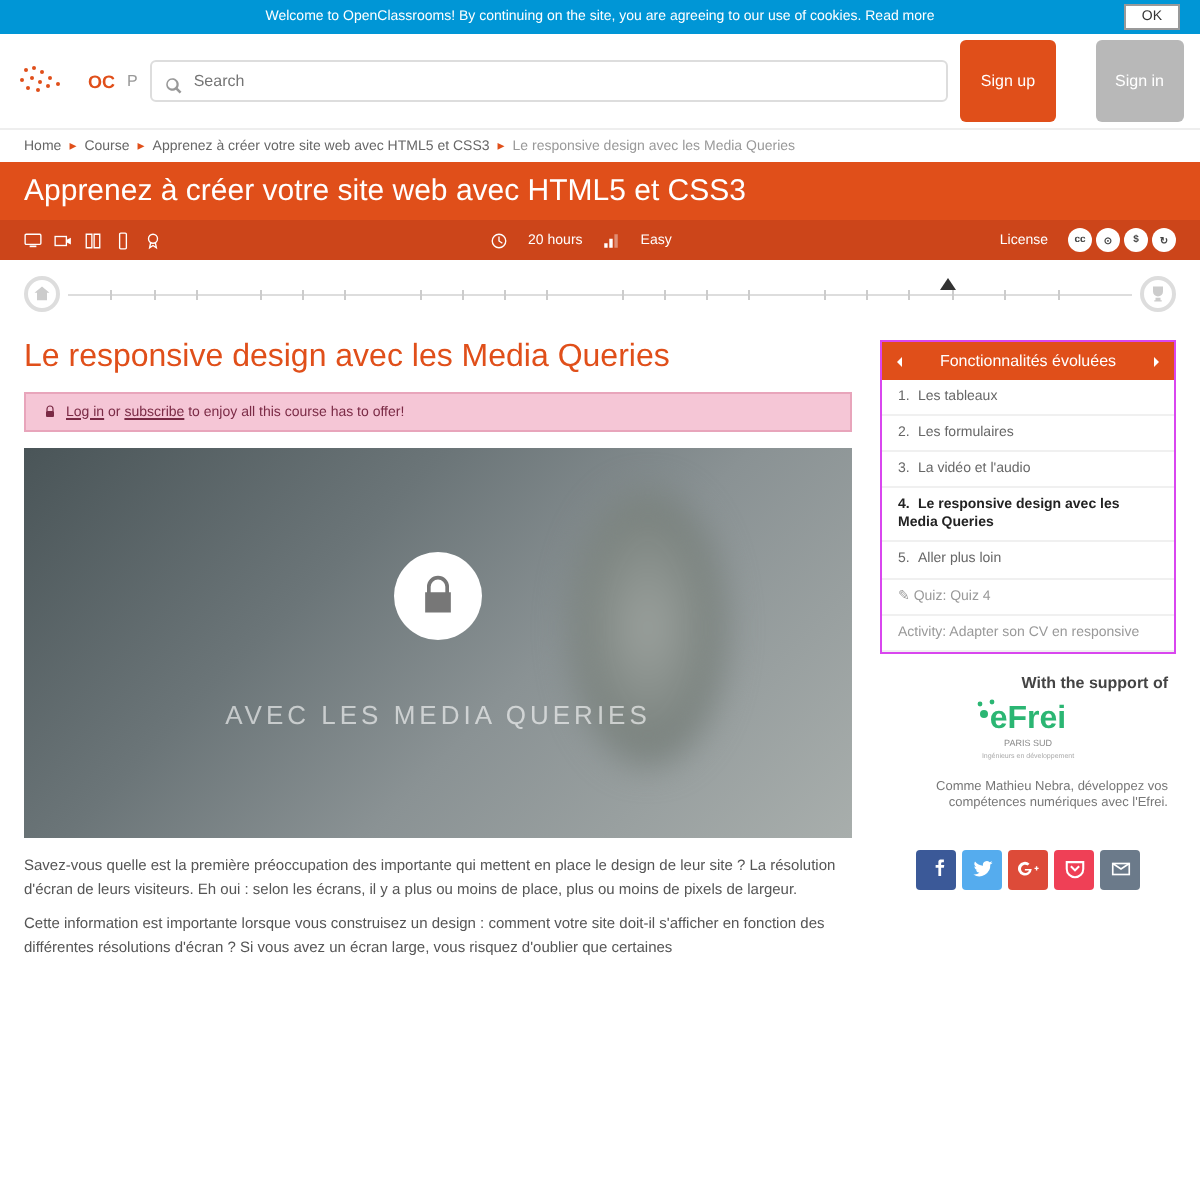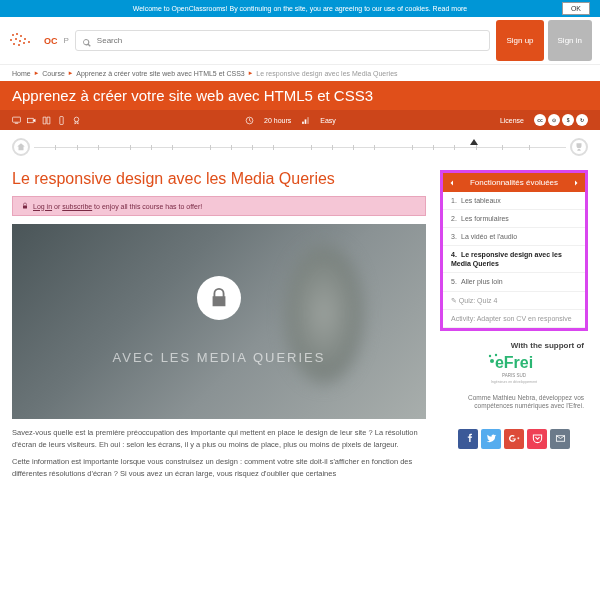--- a/index.html
+++ b/index.html
@@ -7,21 +7,21 @@
 .cookie-bar{background:#0096d6;color:#fff;padding:5px 8px;display:flex;align-items:center;justify-content:center;font-size:7px;position:relative}
 .cookie-bar button{background:#fff;color:#333;border:1px solid #999;padding:2px 8px;font-size:7px;position:absolute;right:10px;cursor:pointer}
 .header{display:flex;align-items:center;padding:3px 8px;gap:6px;border-bottom:1px solid #eee}
 .logo{width:28px;height:28px;display:flex;flex-direction:column;align-items:center;justify-content:center}
 .logo-dots{width:24px;height:16px;position:relative}
 .logo-dots span{position:absolute;width:2px;height:2px;background:#e04f1a;border-radius:50%}
 .logo-text{font-size:9px;font-weight:bold;color:#e04f1a;margin-left:2px}
 .search-wrap{flex:1;display:flex;align-items:flex-end;background:#fff;border:1px solid #ddd;border-radius:3px;padding:2px 6px}
 .search-wrap svg{width:10px;height:10px;fill:#999}
 .search-wrap input{border:none;outline:none;font-size:8px;padding:3px 5px;flex:1}
-.auth{display:flex;gap:4px}
+.auth{display:flex;gap:20px}
 .btn-signup{background:#e04f1a;color:#fff;border:none;padding:4px 10px;border-radius:3px;font-size:8px;cursor:pointer}
 .btn-signin{background:#b8b8b8;color:#fff;border:none;padding:16px 10px;border-radius:3px;font-size:8px;cursor:pointer}
 .breadcrumb{background:#fff;padding:4px 12px;font-size:7px;color:#999;display:flex;gap:4px;align-items:center}
 .breadcrumb a{color:#666;text-decoration:none}
 .breadcrumb .sep{color:#e04f1a}
 .title-bar{background:#e04f1a;color:#fff;padding:6px 12px}
 .title-bar h1{font-size:15px;font-weight:300}
 .meta-bar{background:#cc451a;color:#fff;padding:4px 12px;display:flex;align-items:center;gap:10px;font-size:7px}
 .meta-bar .icons{display:flex;gap:6px}
 .meta-bar svg{width:9px;height:9px;fill:#fff}
@@ -40,21 +40,21 @@
 .login-notice{background:#f5c6d6;border:1px solid #e8a5bb;padding:5px 8px;font-size:7px;color:#7a2a45;margin-bottom:8px;display:flex;align-items:center;gap:4px}
 .login-notice svg{width:8px;height:8px;fill:#7a2a45}
 .video{position:relative;background:linear-gradient(135deg,#4a5558 0%,#6b7578 35%,#8a9294 60%,#a8aeac 100%);height:195px;display:flex;align-items:center;justify-content:center;margin-bottom:8px;overflow:hidden}
 .video::before{content:"";position:absolute;right:15%;top:10%;width:80px;height:140px;background:radial-gradient(ellipse at center,#9ca29e 0%,#7a827e 60%,transparent 100%);filter:blur(8px);border-radius:50%}
 .video-overlay{position:absolute;text-align:center;z-index:2}
 .lock-icon{width:44px;height:44px;background:#fff;border-radius:50%;display:flex;align-items:center;justify-content:center;margin:0 auto 8px}
 .lock-icon svg{width:22px;height:22px;fill:#777}
 .video-title{color:rgba(255,255,255,0.6);font-size:13px;font-weight:300;letter-spacing:2px;line-height:1.5}
 .body-text{font-size:7.5px;color:#555;line-height:1.55;margin-bottom:6px}
 .sidebar{width:148px}
-.nav-box{border:3px solid #d946ef}
+.nav-box{border:1px solid #d946ef}
 .nav-header{background:#e04f1a;color:#fff;padding:5px;display:flex;align-items:center;justify-content:space-between;font-size:8px}
 .nav-header svg{width:8px;height:8px;fill:#fff}
 .nav-list{list-style:none}
 .nav-list li{padding:4px 8px;font-size:7px;color:#666;border-bottom:1px solid #f0f0f0;line-height:1.3}
 .nav-list li.active{color:#222;font-weight:bold}
 .nav-list li .num{display:inline-block;width:10px}
 .nav-list li.quiz,.nav-list li.activity{color:#999}
 .support{text-align:right;padding:10px 4px;font-size:8px;color:#666}
 .support-txt{font-size:6.5px;color:#777;margin-top:4px;line-height:1.3}
 .social{display:flex;gap:3px;justify-content:center;margin-top:8px}

